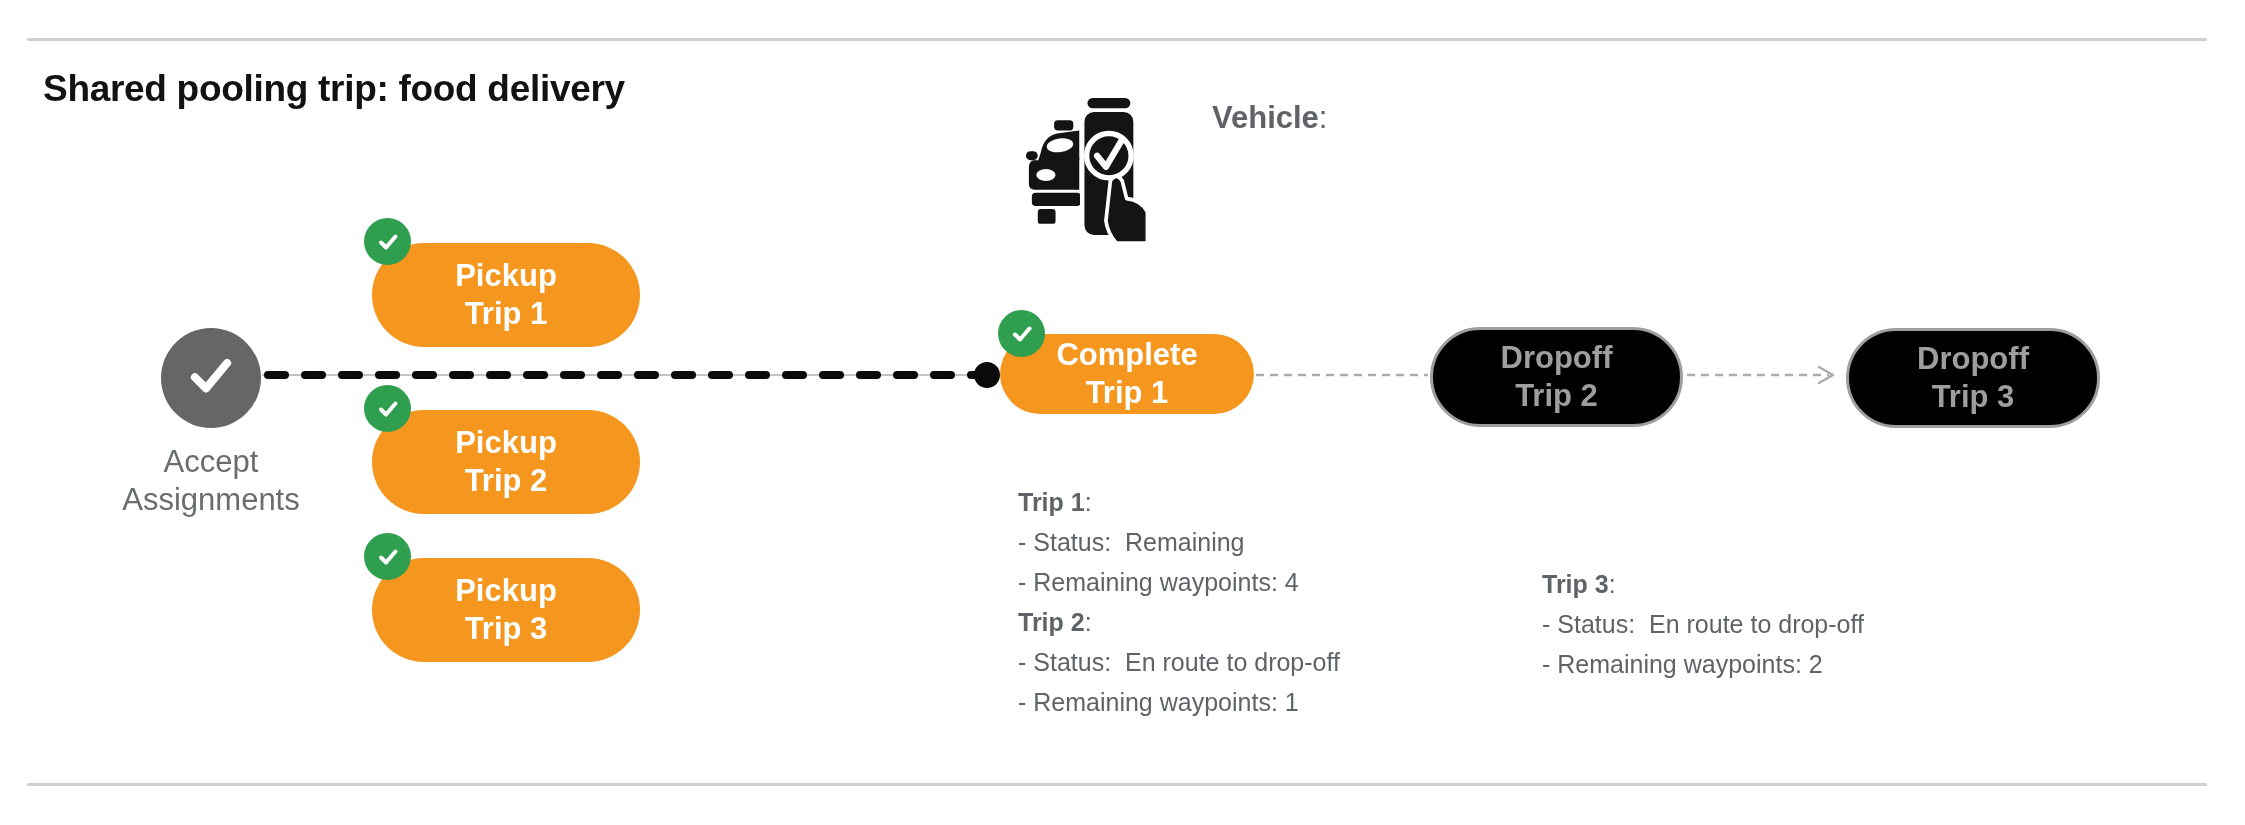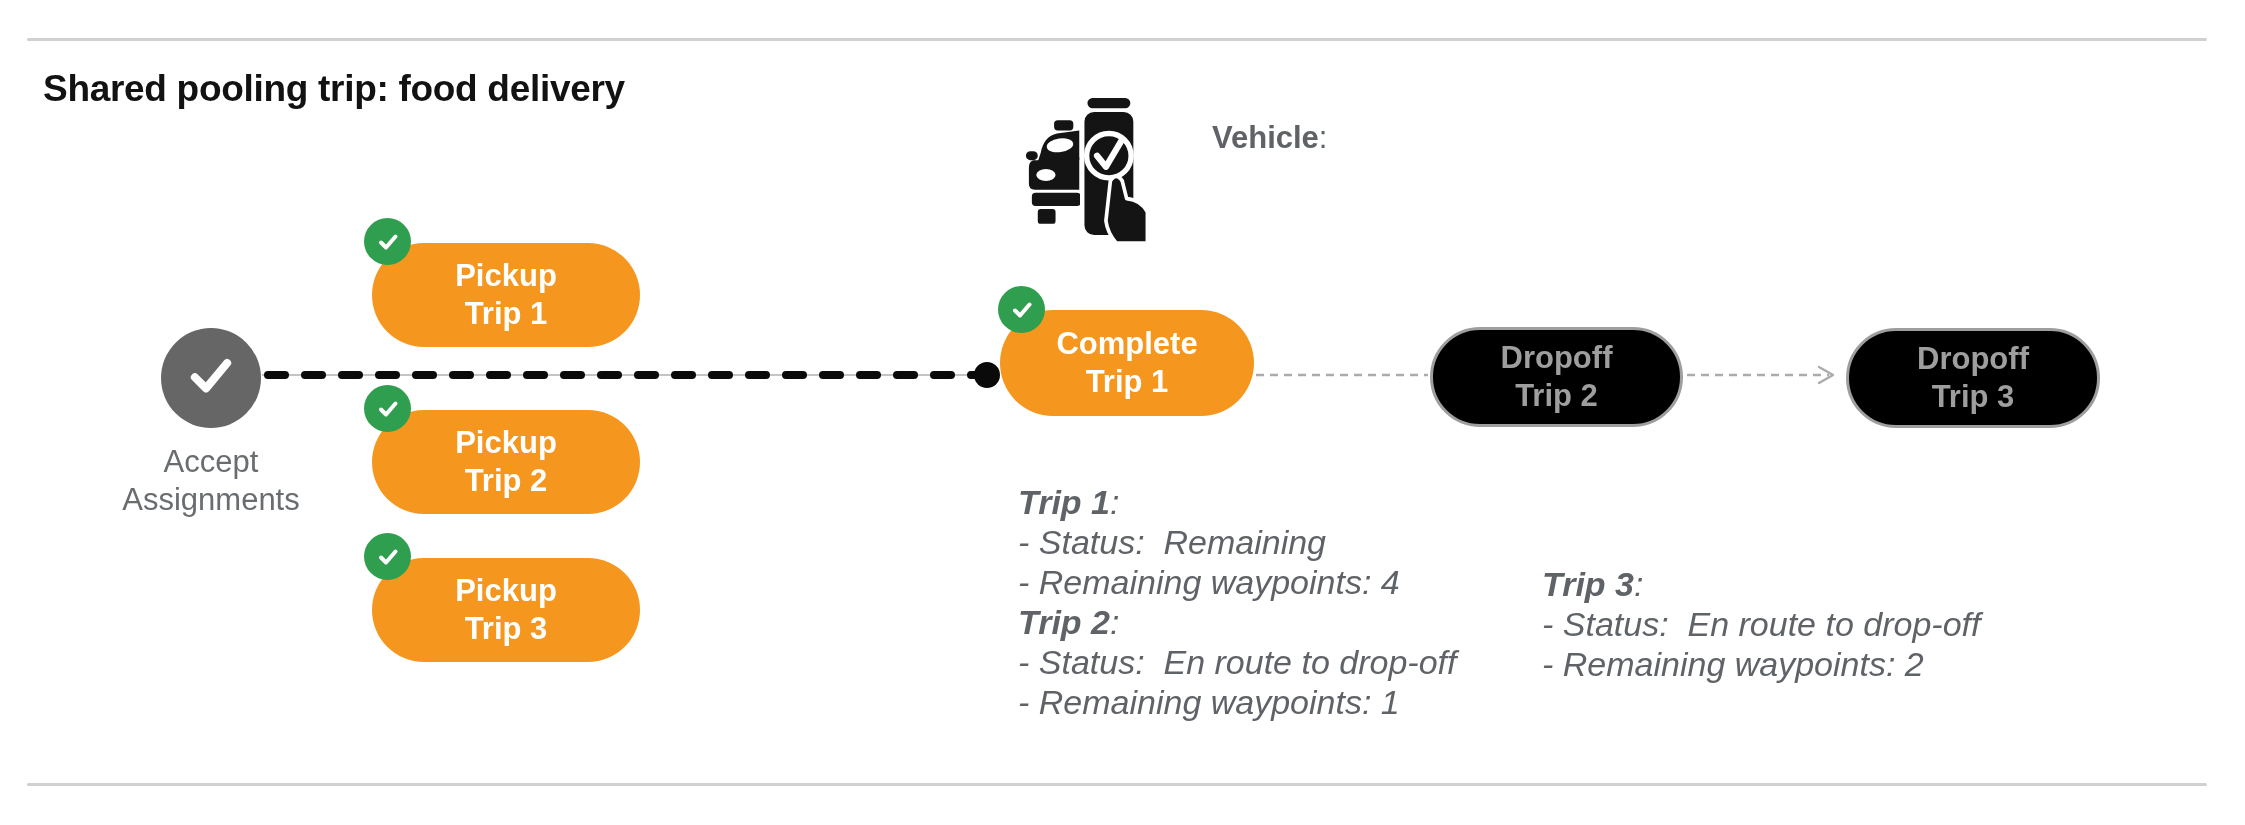--- a/index.html
+++ b/index.html
@@ -8,21 +8,21 @@
     font-family:"Liberation Sans","DejaVu Sans",sans-serif;
   }
   .divider{position:absolute;left:27px;width:2180px;height:3px;background:var(--divider,#d0d0d0);border-radius:2px;}
   .divider.top{top:38px;}
   .divider.bottom{top:783px;}
   .page-title{
     position:absolute;left:43px;top:68px;font-size:37px;font-weight:700;color:#121212;letter-spacing:-.3px;
   }
   
   .vehicle-icon{position:absolute;left:1025px;top:92px;width:150px;height:160px;}
-  .vehicle-text{position:absolute;left:1212px;top:116px;font-size:31px;line-height:44px;color:var(--gray-text,#5f6368);}
+  .vehicle-text{position:absolute;left:1212px;top:96px;font-size:31px;line-height:44px;color:var(--gray-text,#5f6368);}
   .vehicle-text .b{font-weight:700;}
   
   .start-circle{
     position:absolute;left:161px;top:328px;width:100px;height:100px;border-radius:50%;
     background:var(--gray-node,#666);display:flex;align-items:center;justify-content:center;
   }
   .start-label{
     position:absolute;left:61px;top:443px;width:300px;text-align:center;
     font-size:31px;line-height:38px;color:#6a6d70;
   }
@@ -35,21 +35,21 @@
   .pill.outline{background:#000000;border:3px solid var(--gray-outline,#9e9e9e);color:var(--gray-outline,#9e9e9e);}
   .badge{
     position:absolute;left:-8px;top:-25px;width:47px;height:47px;border-radius:50%;
     background:var(--green,#2f9e4f);display:flex;align-items:center;justify-content:center;
   }
   .badge svg{display:block;}
   
   .conn{position:absolute;}
   .black-dot{position:absolute;left:974px;top:362px;width:26px;height:26px;border-radius:50%;background:var(--black,#0a0a0a);}
   
-  .details{position:absolute;font-size:34px;line-height:40px;color:var(--gray-text,#5f6368);font-style:italic;}
+  .details{position:absolute;font-size:25px;line-height:40px;color:var(--gray-text,#5f6368);}
   .details .line{white-space:pre-wrap;}
   .details .b{font-weight:700;}
   .details-a{left:1018px;top:482px;}
   .details-b{left:1542px;top:564px;}
 </style>
 </head>
 <body>
 
 <div class="canvas">
 
@@ -123,21 +123,21 @@
   <div class="pill" style="left:372px;top:558px;width:268px;height:104px;">
     <div class="badge">
       <svg width="26" height="26" viewBox="0 0 26 26">
           <path d="M6 13.5 L11 18.5 L20.5 7.5" fill="none" stroke="#fff" stroke-width="4" stroke-linecap="round" stroke-linejoin="round"></path>
         </svg>
     </div>
     <div>Pickup</div>
     <div>Trip 3</div>
   </div>
 
-  <div class="pill" style="left:1000px;top:310px;width:254px;height:106px;">
+  <div class="pill" style="left:1000px;top:334px;width:254px;height:80px;">
     <div class="badge" style="left:-2px;top:-24px;">
       <svg width="26" height="26" viewBox="0 0 26 26">
           <path d="M6 13.5 L11 18.5 L20.5 7.5" fill="none" stroke="#fff" stroke-width="4" stroke-linecap="round" stroke-linejoin="round"></path>
         </svg>
     </div>
     <div>Complete</div>
     <div>Trip 1</div>
   </div>
 
   <svg class="conn" style="left:1256px;top:363px" width="172" height="24">

